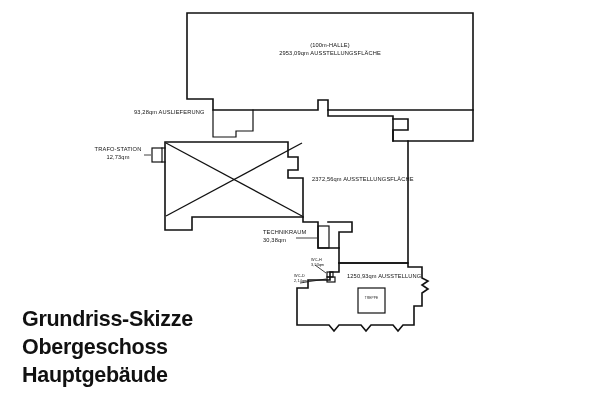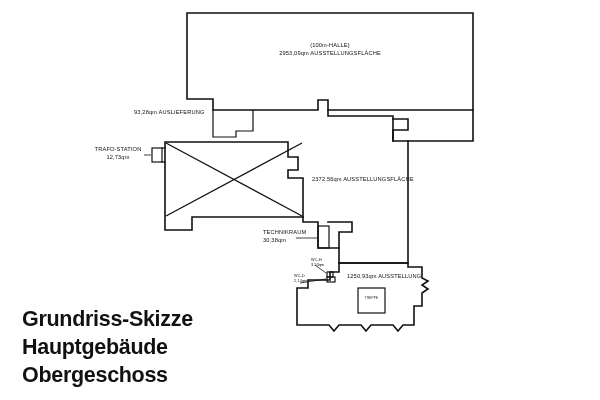--- a/index.html
+++ b/index.html
@@ -179,17 +179,17 @@
     <span>WC-D</span><br>
     <span>2,14qm</span>
   </div>
 
   <div class="plan-label" style="left:339px; top:272px;">1250,93qm  AUSSTELLUNG</div>
 
   <div class="plan-label micro centered" style="left:350px; top:297px; width:27px;">TREPPE</div>
 
   <div id="title-block">
     <div>Grundriss-Skizze</div>
+    <div>Obergeschoss</div>
     <div>Hauptgebäude</div>
-    <div>Obergeschoss</div>
   </div>
 
 </div>
 
 </body></html>

